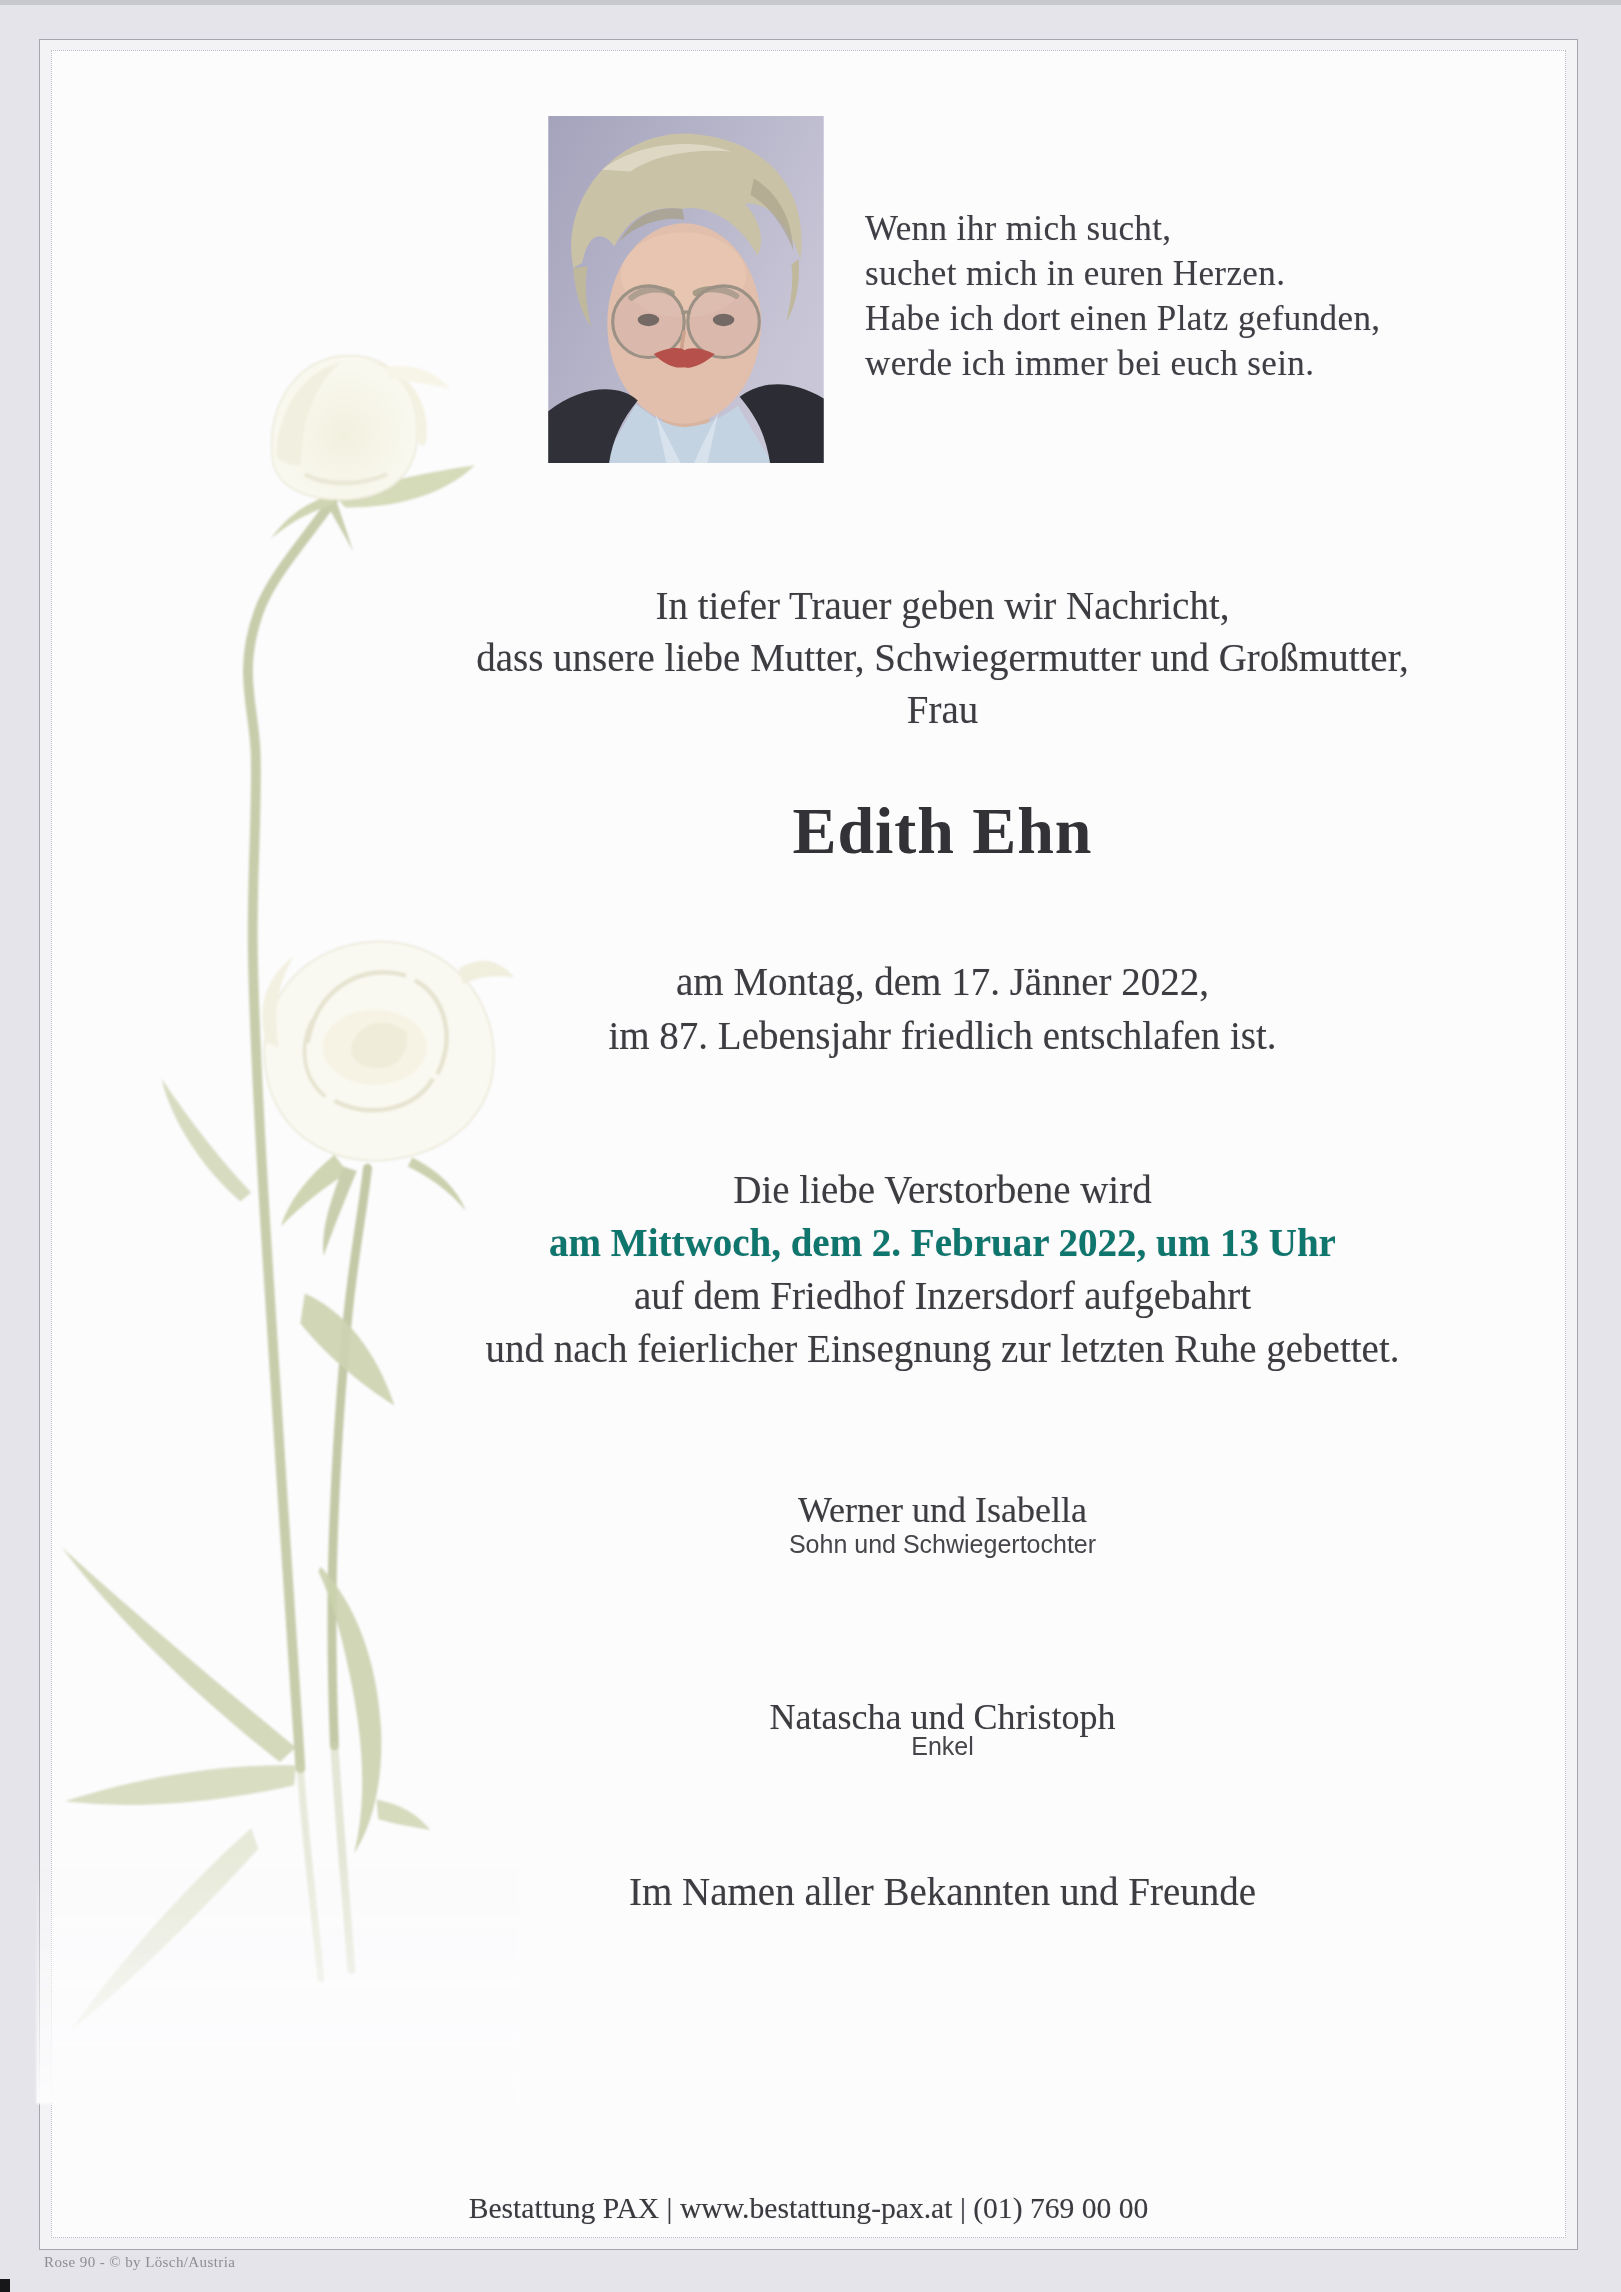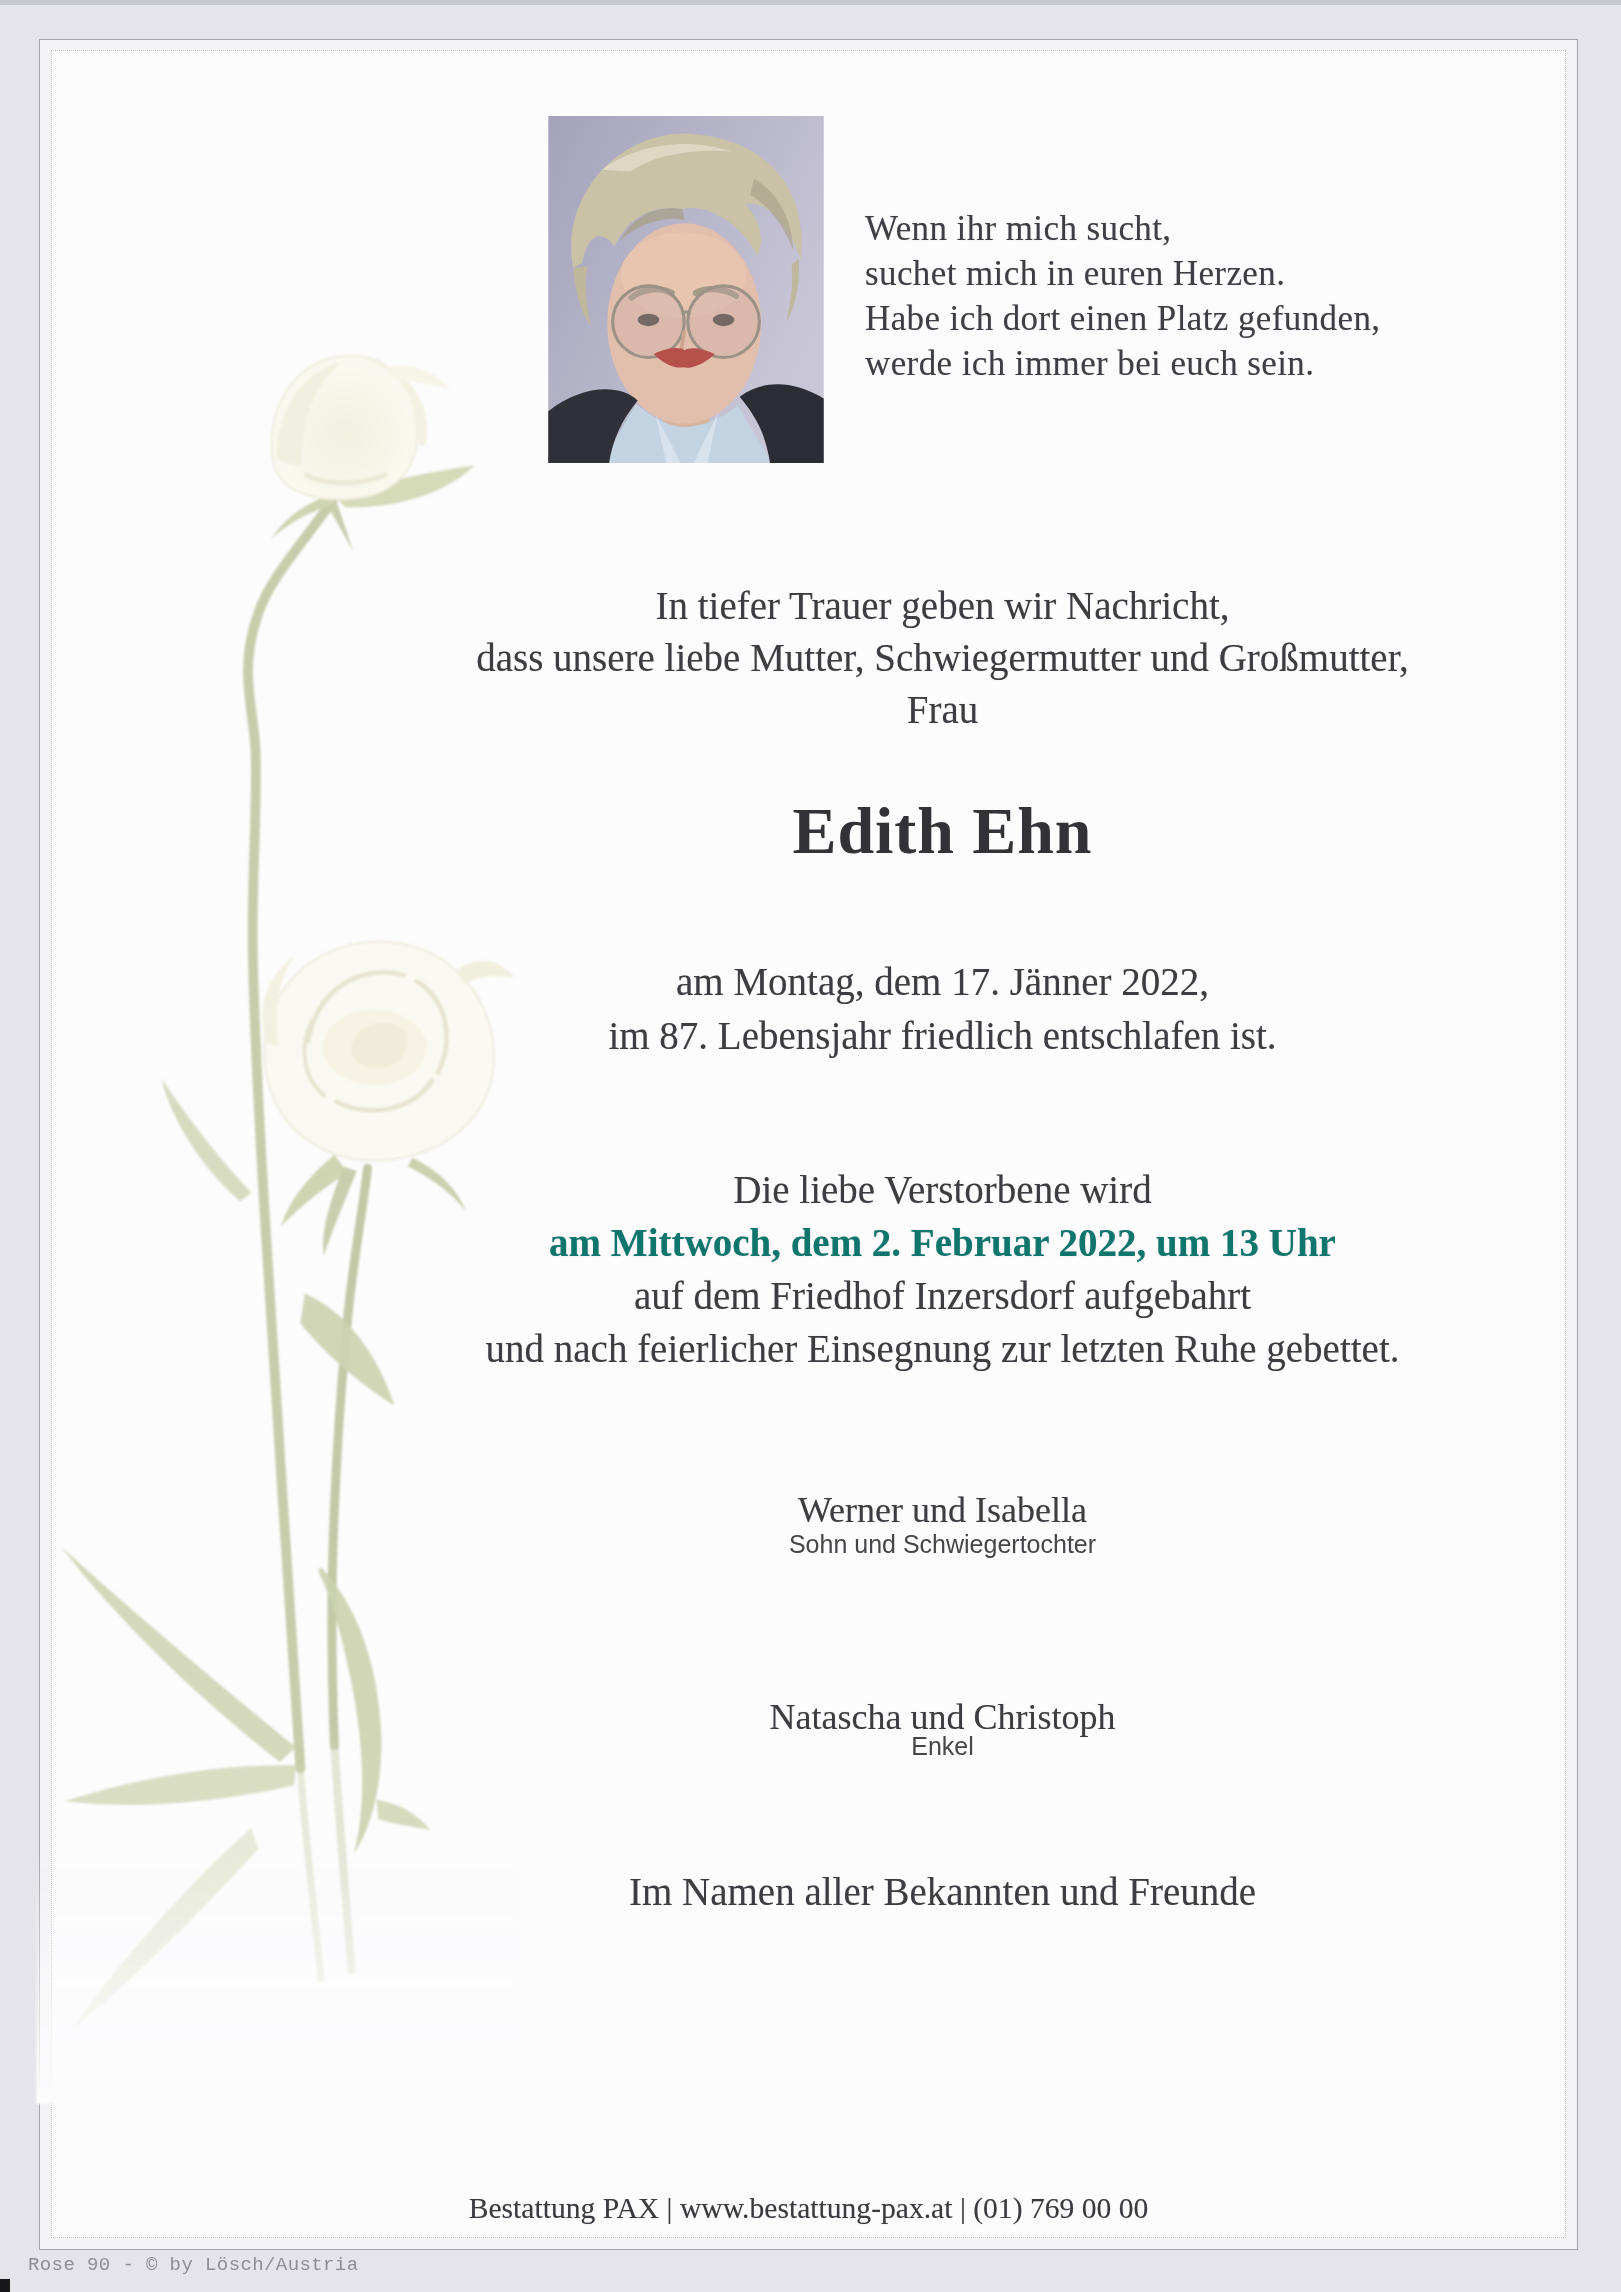--- a/index.html
+++ b/index.html
@@ -32,22 +32,22 @@
   .funeral-block{top:1134px; font-size:39px; line-height:53px;margin-top:29px;}
   .bold-line{font-weight:bold; color:#0f766e;}
   .names-line{font-size:36px; line-height:48px;margin-top:10px;}
   .relation-line{
     font-family:"Liberation Sans","DejaVu Sans",sans-serif;
     font-size:25px; line-height:34px; color:#45454a;
   }
   .closing-line{top:1867px; font-size:39px; line-height:50px;}
   .footer-line{left:39px; width:1539px; top:2189px; text-align:center; font-size:29.6px; line-height:39px; color:#3a3a3f;}
   .credit-line{
-    left:28px; top:2254px; font-family:Liberation Mono, monospace;
-    font-size:19px; letter-spacing:0.4px; color:#8d8d94;
+    left:44px; top:2254px; font-family:Liberation Serif, serif;
+    font-size:15px; letter-spacing:0.4px; color:#8d8d94;
   }
   .scan-mark{position:absolute; left:0; top:2279px; width:9.9px; height:13.4px; background:#17171a;}
   .flower-svg{left:36px; top:331px; filter:blur(1.2px);}
   .photo-svg{left:548px; top:116px; filter:blur(0.6px) saturate(.95);}
 </style>
 </head>
 <body>
 
 <div class="page">
 

